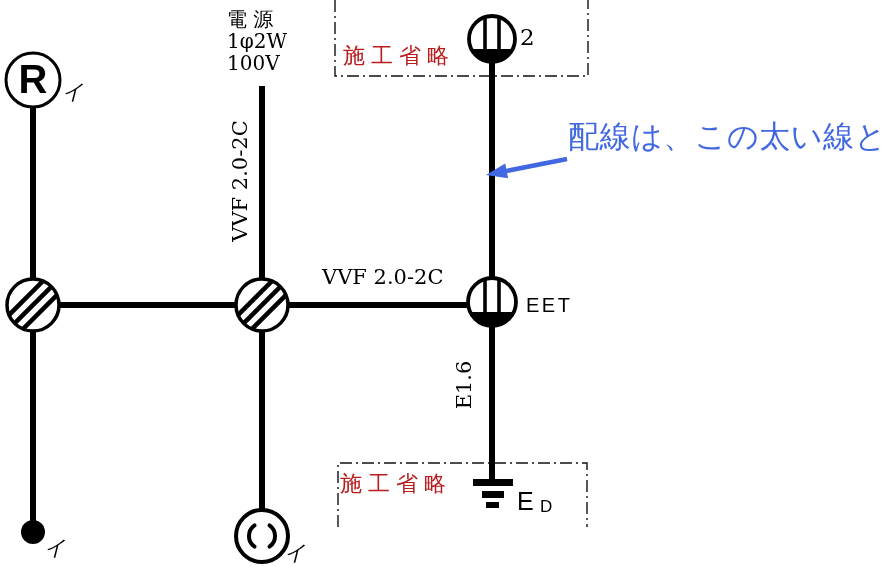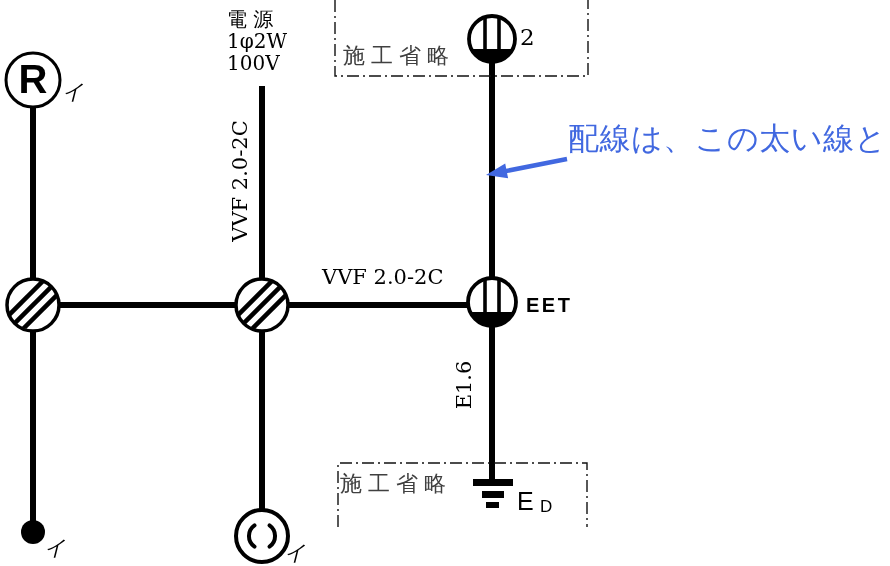--- a/index.html
+++ b/index.html
@@ -6,23 +6,23 @@
   .stage {
     position:relative; width:890px; height:566px; background:#ffffff;
     font-family:"Liberation Serif","DejaVu Serif",serif; overflow:hidden;
   }
   .lbl { position:absolute; white-space:nowrap; color:#000; line-height:1; }
   .serif { font-family:"DejaVu Serif","Liberation Serif",serif; }
   .sans  { font-family:"Liberation Sans","DejaVu Sans",sans-serif; }
   .vlabel { transform:translate(-50%,-50%) rotate(-90deg); }
   .center { transform:translate(-50%,-52%); }
   .kata { font-style:italic; }
-  .muted { color:#404040; }
+  .muted { color:#b91c1c; }
   .power-block div { line-height:22px; }
-  .blue-note { color:#4168E0; font-size:31px; line-height:40px; letter-spacing:0.5px; }
+  .blue-note { color:#4168E0; font-size:31px; line-height:40px; letter-spacing:0.5px;font-family:Liberation Mono, monospace; }
   svg { position:absolute; left:0; top:0; }
 </style>
 </head>
 <body>
 
 <div class="stage">
 
   <svg width="890" height="566" viewBox="0 0 890 566">
     <defs>
       <clipPath id="jb-left">
@@ -112,21 +112,21 @@
   <span class="lbl serif vlabel" style="left:464px; top:385px; font-size:21px;">E1.6</span>
 
   <span class="lbl sans center" style="left:33px; top:80px; font-size:40px; font-weight:bold;">R</span>
 
   <span class="lbl serif kata" style="left:62px; top:82px; font-size:21px;">イ</span>
   <span class="lbl serif kata" style="left:44px; top:538px; font-size:21px;">イ</span>
   <span class="lbl serif kata" style="left:284px; top:543px; font-size:21px;">イ</span>
 
   <span class="lbl serif" style="left:520px; top:26px; font-size:23px;">2</span>
 
-  <span class="lbl sans" style="left:526px; top:295px; font-size:20px; letter-spacing:2.5px;font-weight:bold;">EET</span>
+  <span class="lbl sans" style="left:526px; top:295px; font-size:20px; letter-spacing:2.5px;">EET</span>
 
   <span class="lbl sans" style="left:517px; top:489px; font-size:25px; font-weight:500;">E</span>
   <span class="lbl sans" style="left:540px; top:498px; font-size:17px; font-weight:500;">D</span>
 
   <span class="lbl serif muted" style="left:343px; top:45px; font-size:22px; letter-spacing:6px;">施工省略</span>
   <span class="lbl serif muted" style="left:340px; top:473px; font-size:22px; letter-spacing:6px;">施工省略</span>
 
   <div class="lbl sans blue-note" style="left:568px; top:119px;">
     <div>配線は、この太い線と</div>
   </div>

